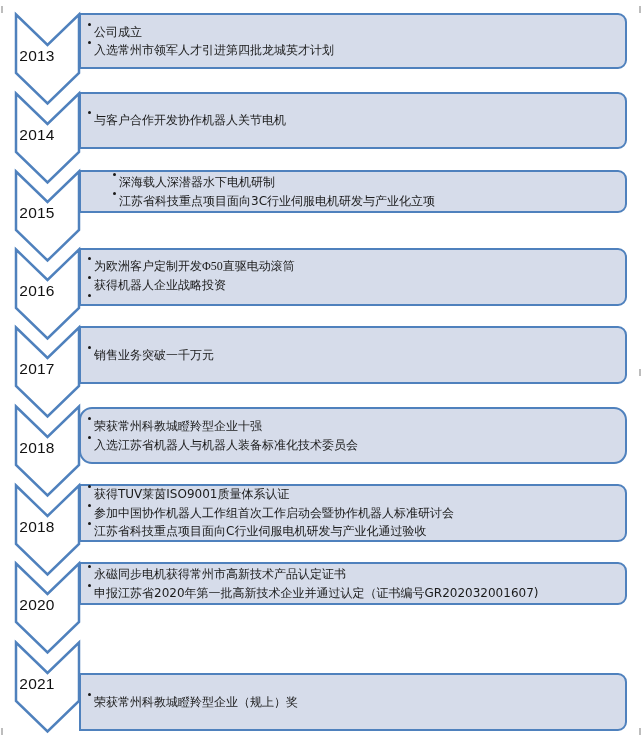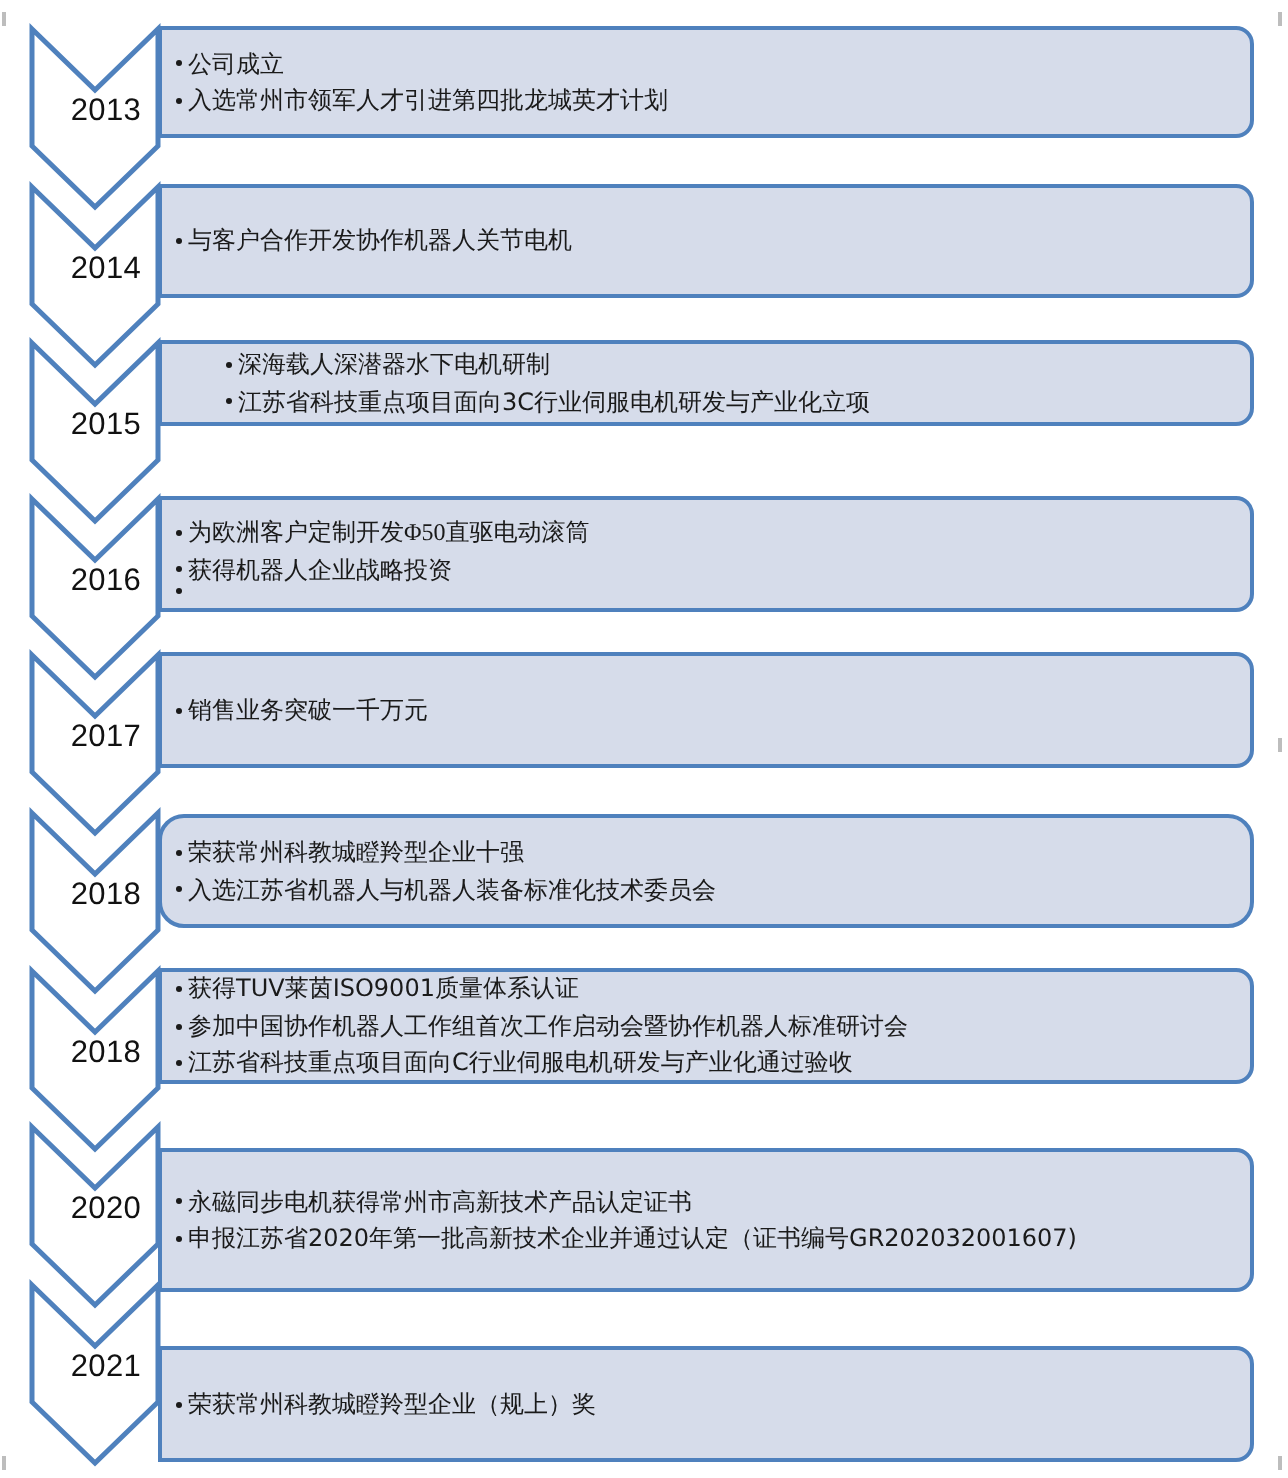--- a/index.html
+++ b/index.html
@@ -43,21 +43,20 @@
     .year {
       position: absolute;
       left: 15px;
       top: 34px;
       width: 44px;
       text-align: center;
       font-family: "Liberation Sans", sans-serif;
       font-size: 15.5px;
       color: #111111;
       letter-spacing: 0.2px;
-      padding-left: 16px;
     }
     .box {
       position: absolute;
       left: 79px;
       top: 0;
       width: 548px;
       height: 56px;
       background: #d6dcea;
       border: 2.5px solid #4f81bd;
       border-left-width: 2px;
@@ -67,21 +66,21 @@
       flex-direction: column;
       justify-content: center;
       padding-left: 7px;
     }
     .item {
       font-size: 12px;
       line-height: 18.5px;
       color: #1a1a1a;
       white-space: nowrap;
       display: flex;
-      align-items: center;
+      align-items: flex-start;
     }
     .bullet {
       display: inline-block;
       width: 3px;
       height: 3px;
       background: #1a1a1a;
       border-radius: 50%;
       margin-right: 3px;
       flex: 0 0 auto;
     }
@@ -221,21 +220,21 @@
         </div>
       </div>
   </div>
     <div class="row" style="top: 562px;">
     <div class="chevron">
       <svg width="66" height="92" viewBox="0 0 66 92">
         <polygon points="1,1.5 32.5,32 64,1.5 64,60 32.5,90.5 1,60" fill="#ffffff" stroke="#4f81bd" stroke-width="2.5" stroke-linejoin="miter"></polygon>
       </svg>
     </div>
     <div class="year">2020</div>
-    <div class="box" style="top: 12px; height: 72px;">
+    <div class="box" style="top: 0px; height: 43px;">
         <div class="item">
           <span class="bullet"></span>
           <span>永磁同步电机获得常州市高新技术产品认定证书</span>
         </div>
         <div class="item">
           <span class="bullet"></span>
           <span>申报江苏省2020年第一批高新技术企业并通过认定（证书编号GR202032001607)</span>
         </div>
       </div>
   </div>

